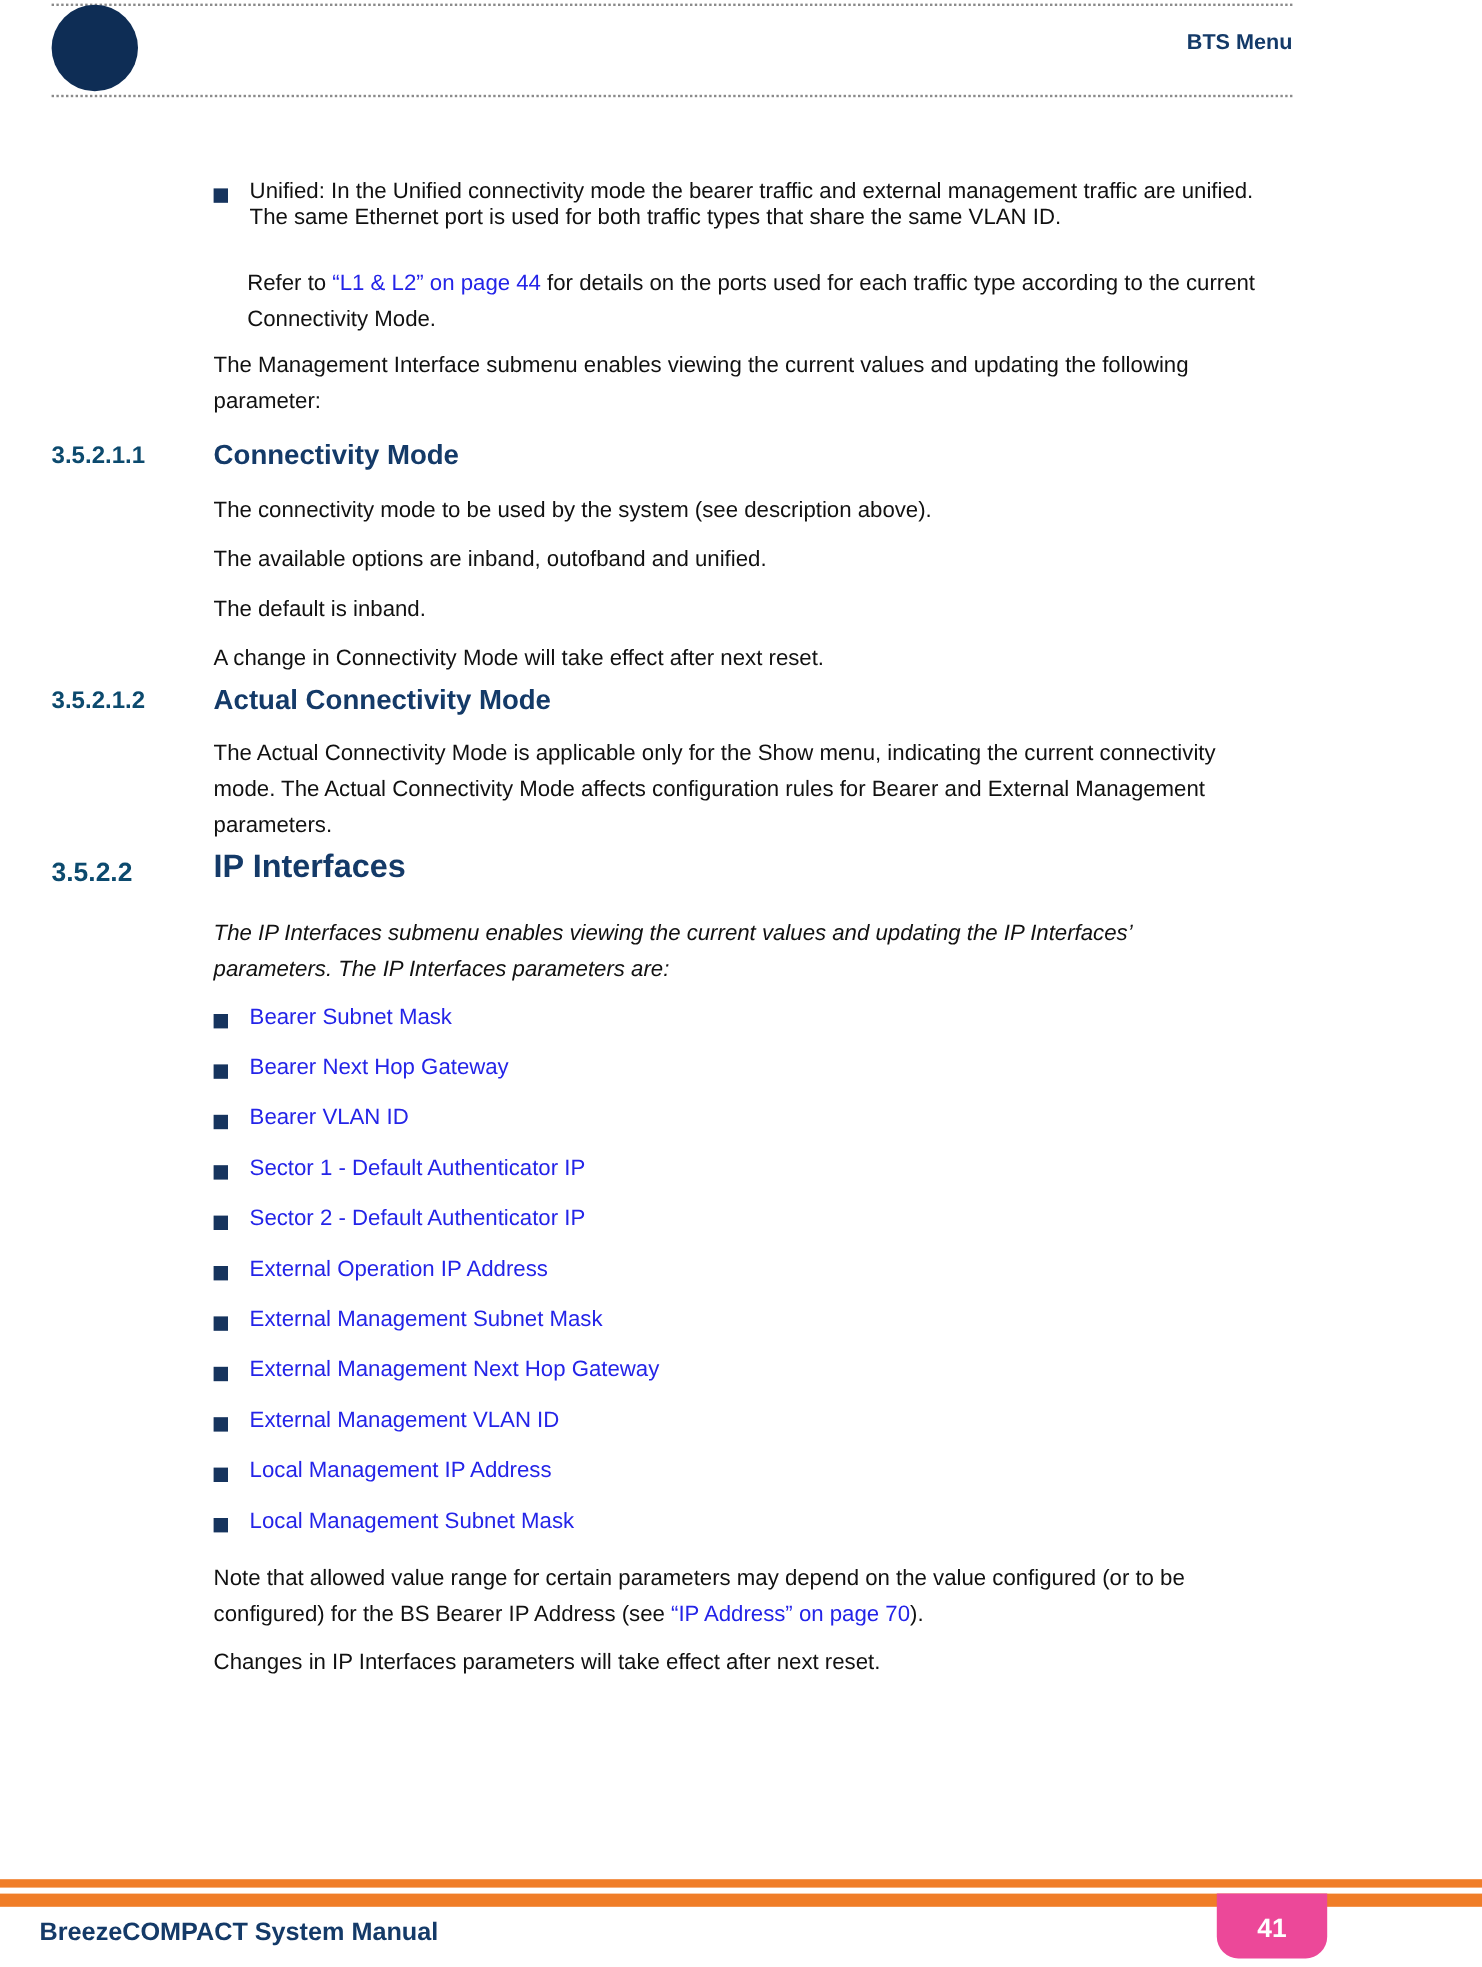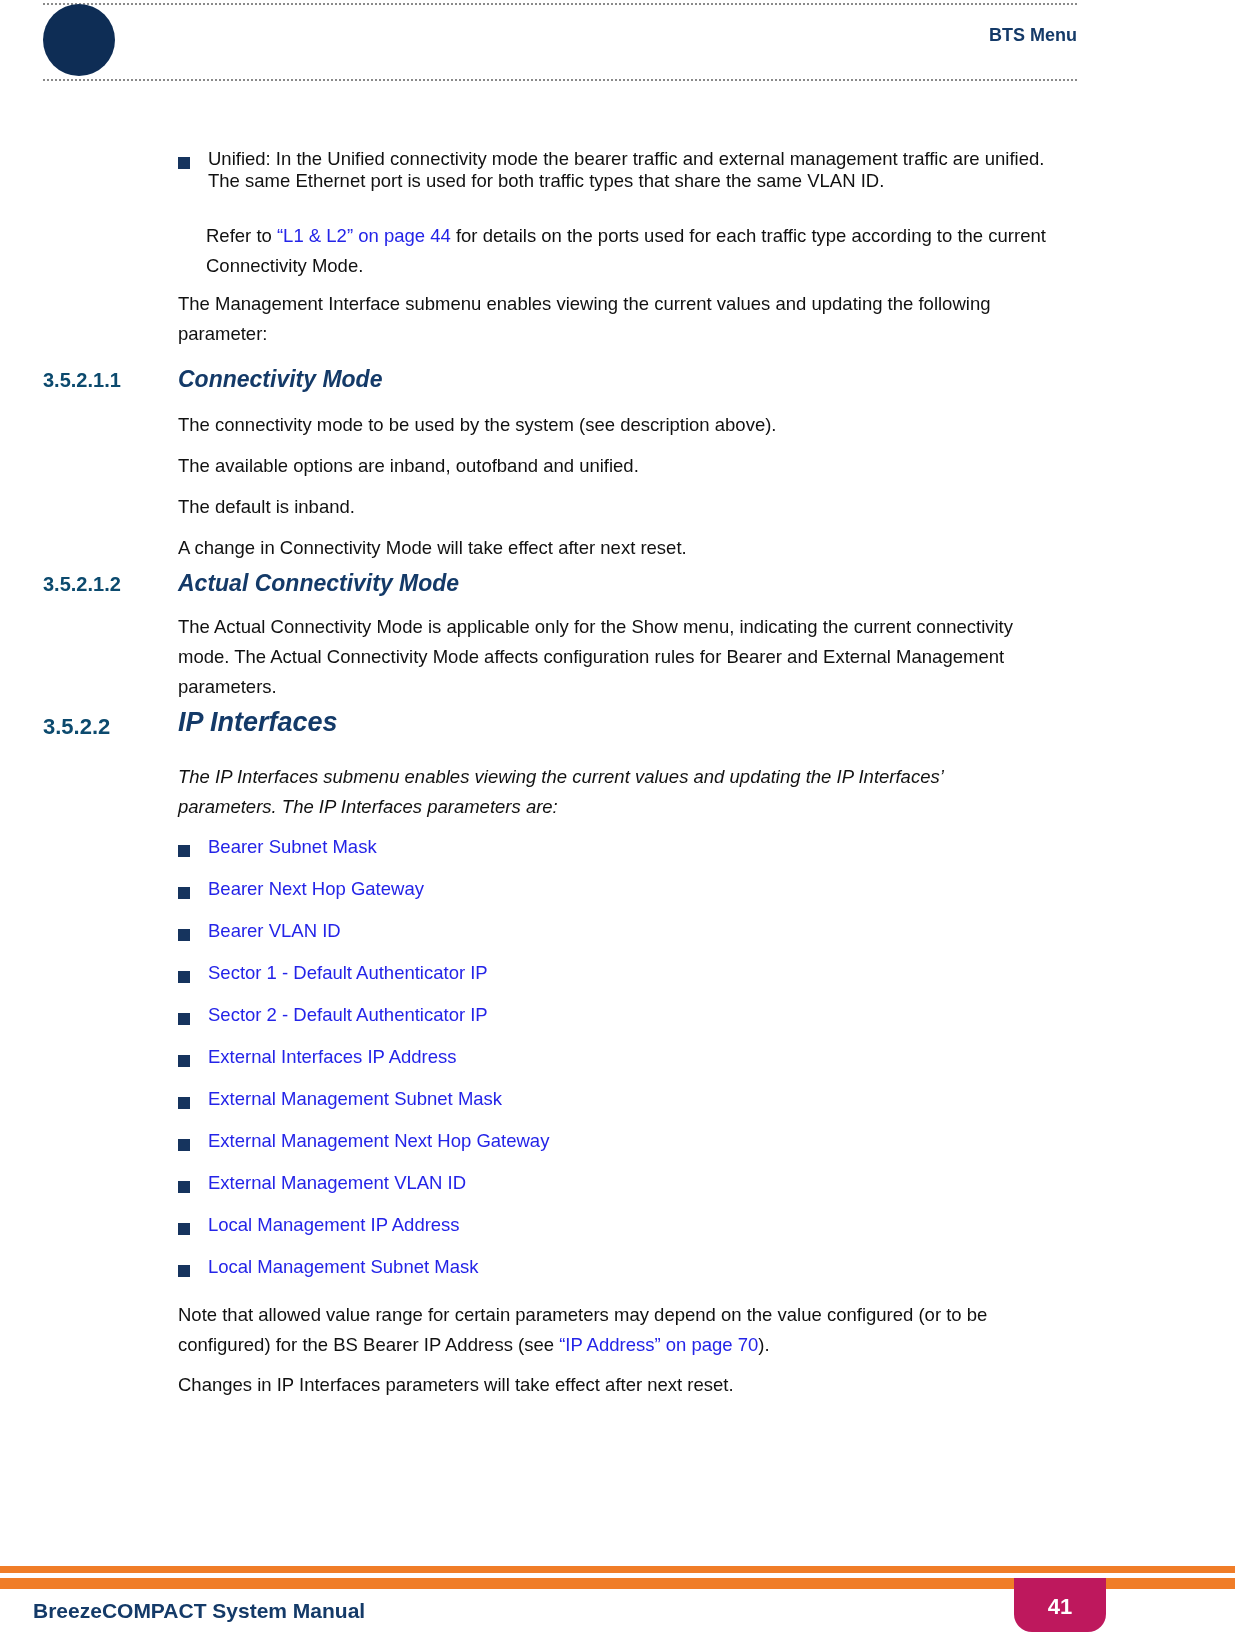--- a/index.html
+++ b/index.html
@@ -115,21 +115,20 @@
     font-weight: bold;
     color: #0c4a6e;
     white-space: nowrap;
   }
   .sec-title {
     position: absolute;
     left: 178px;
     font-weight: bold;
     color: #143a68;
     white-space: nowrap;
-    font-style: italic;
   }
   .lvl4 .sec-num { font-size: 20px; }
   .lvl4 .sec-title { font-size: 23px; }
   .lvl3 .sec-num { font-size: 22px; }
   .lvl3 .sec-title { font-size: 27px; }
 
   
   .page-footer {
     position: absolute;
     left: 0;
@@ -161,21 +160,21 @@
     font-weight: bold;
     color: #143a68;
     white-space: nowrap;
   }
   .footer-pagetab {
     position: absolute;
     left: 1014px;
     top: 19px;
     width: 92px;
     height: 54px;
-    background: #be185d;
+    background: #ec4899;
     border-bottom-left-radius: 18px;
     border-bottom-right-radius: 18px;
   }
   .footer-pagenum {
     position: absolute;
     left: 0;
     top: 16px;
     width: 92px;
     text-align: center;
     font-size: 22px;
@@ -240,21 +239,21 @@
   <div class="bullet-row" style="top: 870px;">
     <span class="bullet-sq"></span>
     <span class="bullet-text link">Sector 1 - Default Authenticator IP</span>
   </div>
   <div class="bullet-row" style="top: 912px;">
     <span class="bullet-sq"></span>
     <span class="bullet-text link">Sector 2 - Default Authenticator IP</span>
   </div>
   <div class="bullet-row" style="top: 954px;">
     <span class="bullet-sq"></span>
-    <span class="bullet-text link">External Interfaces IP Address</span>
+    <span class="bullet-text link">External Operation IP Address</span>
   </div>
   <div class="bullet-row" style="top: 996px;">
     <span class="bullet-sq"></span>
     <span class="bullet-text link">External Management Subnet Mask</span>
   </div>
   <div class="bullet-row" style="top: 1038px;">
     <span class="bullet-sq"></span>
     <span class="bullet-text link">External Management Next Hop Gateway</span>
   </div>
   <div class="bullet-row" style="top: 1080px;">

